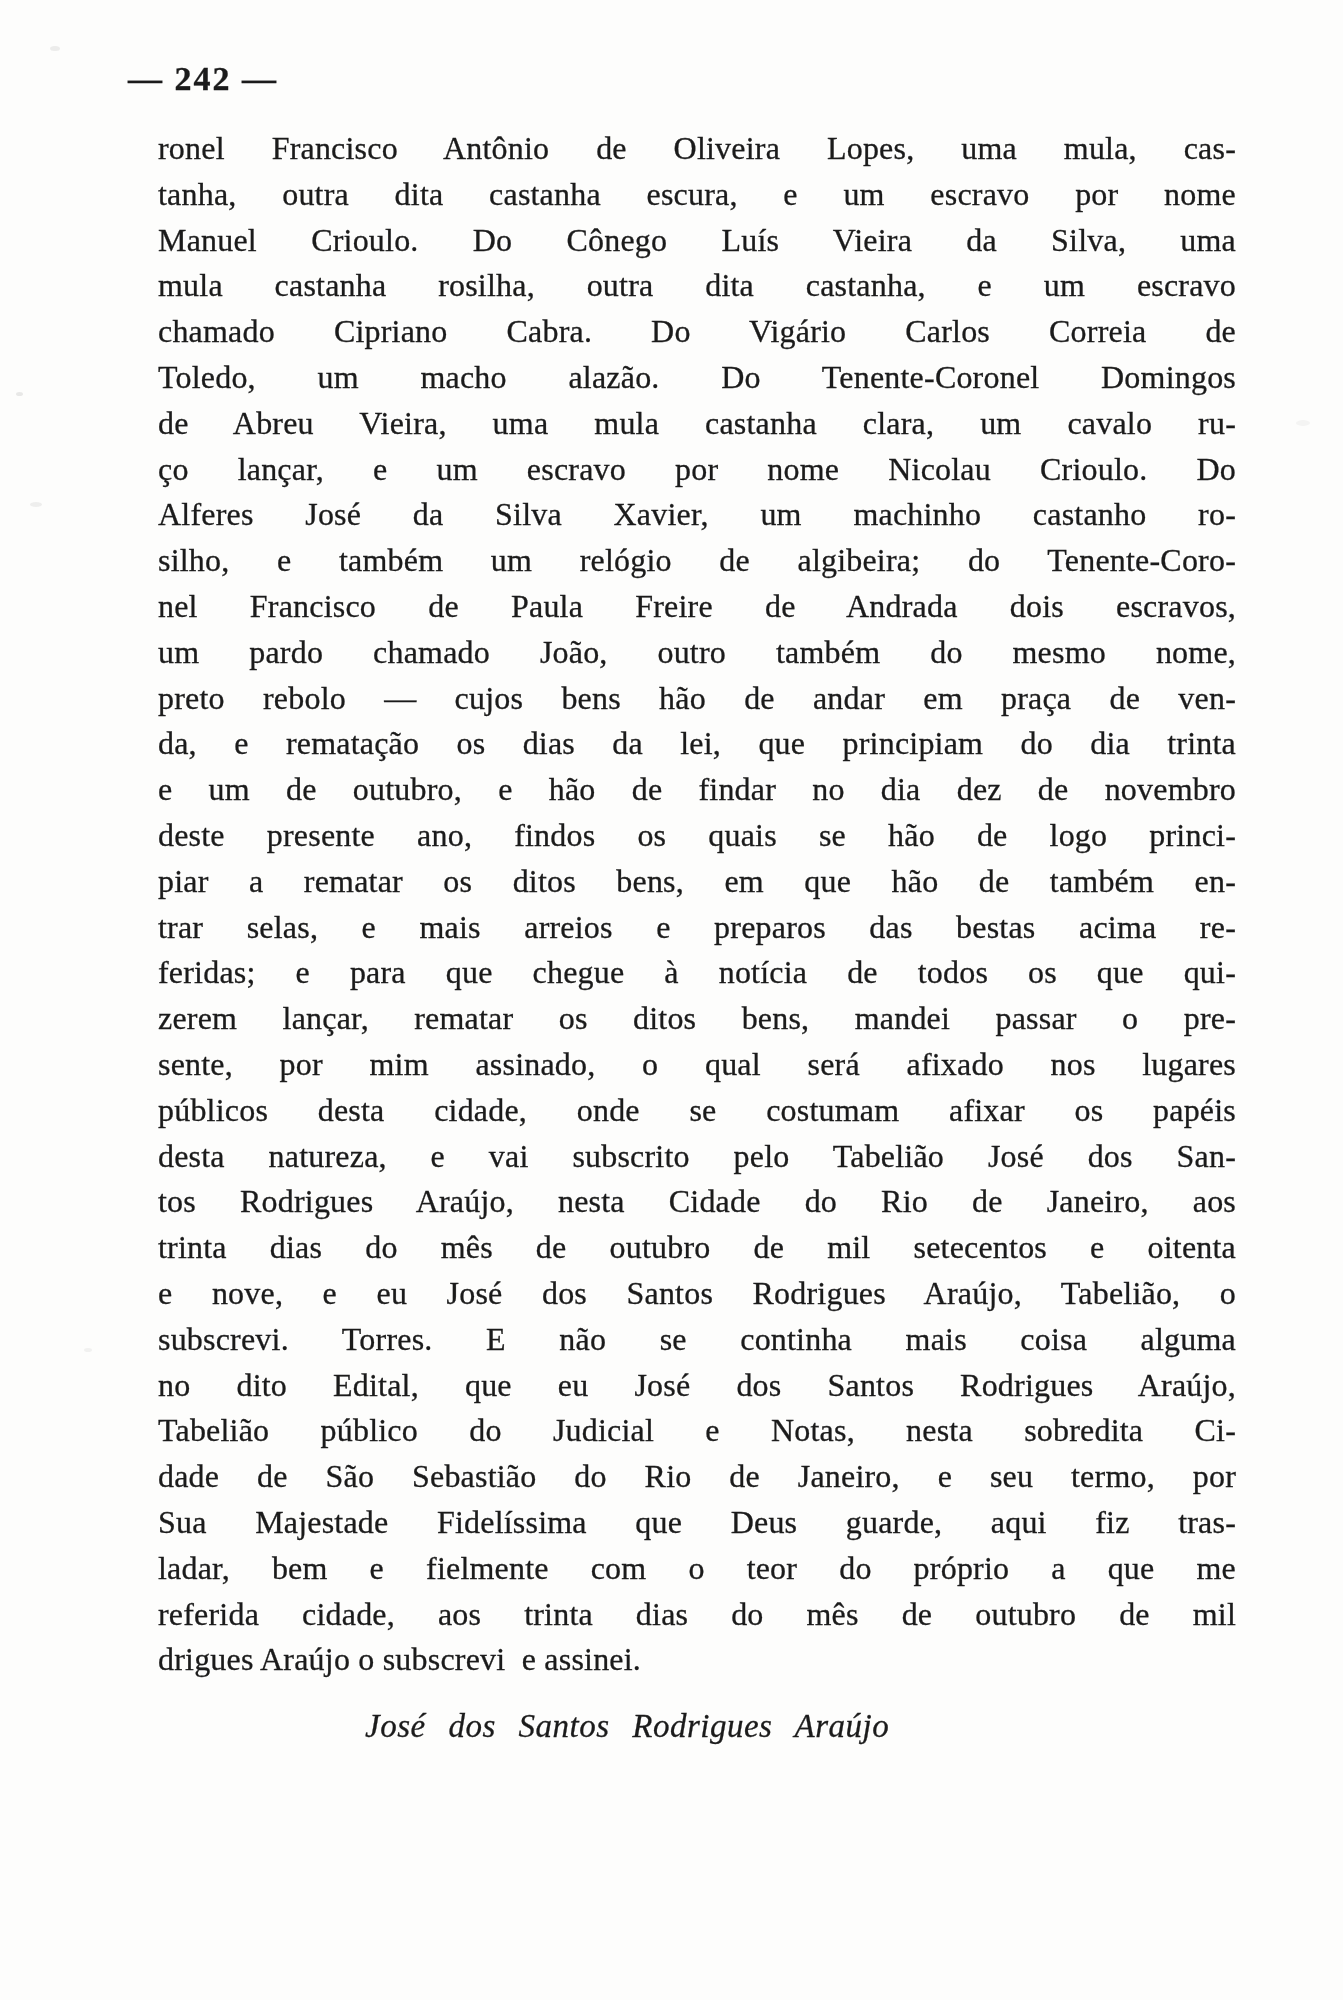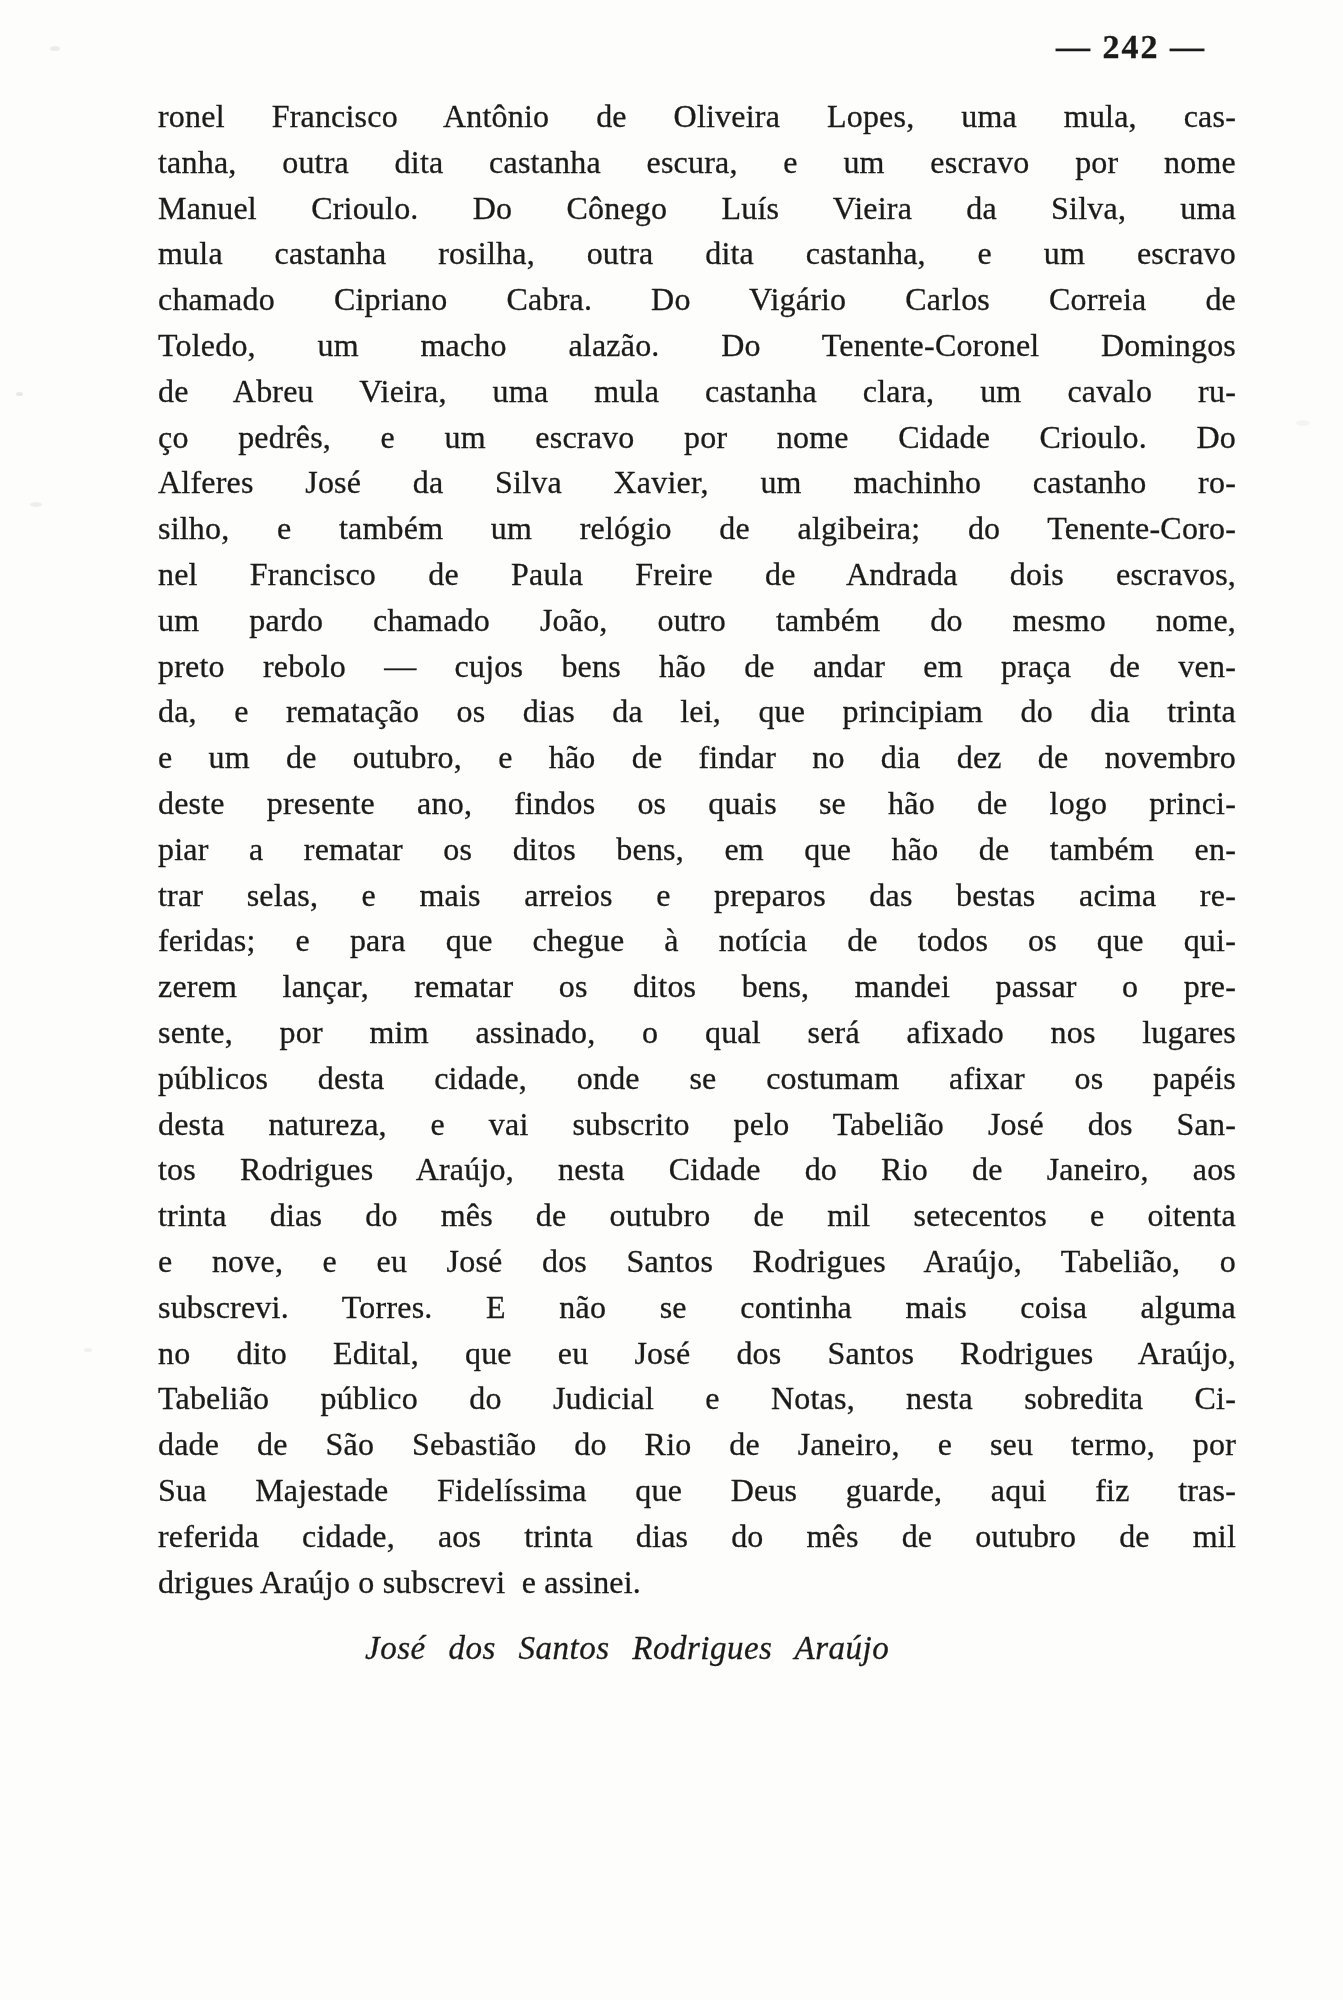--- a/index.html
+++ b/index.html
@@ -12,22 +12,22 @@
     width: 1343px;
     height: 2000px;
     background: #fdfdfc;
     overflow: hidden;
     font-family: "Liberation Serif", "DejaVu Serif", serif;
     color: #1b1b1b;
     -webkit-text-stroke: 0.3px #1b1b1b;
   }
   .page-number {
     margin: 0 107px 0 158px;
-    padding-top: 28px;
-    text-align: right;
+    padding-top: 60px;
+    text-align: left;
     transform: translateX(-30px);
     font-size: 34px;
     line-height: 38px;
     font-weight: bold;
     letter-spacing: 2px;
   }
   .body-text {
     margin: 28px 107px 0 158px;
     font-size: 32px;
     line-height: 45.8px;
@@ -69,21 +69,21 @@
   <div class="page-number">— 242 —</div>
 
   <div class="body-text">
       <div class="line">ronel Francisco Antônio de Oliveira Lopes, uma mula, cas-</div>
       <div class="line">tanha, outra dita castanha escura, e um escravo por nome</div>
       <div class="line">Manuel Crioulo.  Do Cônego Luís Vieira da Silva, uma</div>
       <div class="line">mula castanha rosilha, outra dita castanha, e um escravo</div>
       <div class="line">chamado Cipriano Cabra.  Do Vigário Carlos Correia de</div>
       <div class="line">Toledo, um macho alazão.  Do Tenente-Coronel Domingos</div>
       <div class="line">de Abreu Vieira, uma mula castanha clara, um cavalo ru-</div>
-      <div class="line">ço pedrês, e um escravo por nome Cidade Crioulo.  Do</div>
+      <div class="line">ço lançar, e um escravo por nome Nicolau Crioulo.  Do</div>
       <div class="line">Alferes José da Silva Xavier, um machinho castanho ro-</div>
       <div class="line">silho, e também um relógio de algibeira; do Tenente-Coro-</div>
       <div class="line">nel Francisco de Paula Freire de Andrada dois escravos,</div>
       <div class="line">um pardo chamado João, outro também do mesmo nome,</div>
       <div class="line">preto rebolo — cujos bens hão de andar em praça de ven-</div>
       <div class="line">da, e rematação os dias da lei, que principiam do dia trinta</div>
       <div class="line">e um de outubro, e hão de findar no dia dez de novembro</div>
       <div class="line">deste presente ano, findos os quais se hão de logo princi-</div>
       <div class="line">piar a rematar os ditos bens, em que hão de também en-</div>
       <div class="line">trar selas, e mais arreios e preparos das bestas acima re-</div>
@@ -93,20 +93,21 @@
       <div class="line">públicos desta cidade, onde se costumam afixar os papéis</div>
       <div class="line">desta natureza, e vai subscrito pelo Tabelião José dos San-</div>
       <div class="line">tos Rodrigues Araújo, nesta Cidade do Rio de Janeiro, aos</div>
       <div class="line">trinta dias do mês de outubro de mil setecentos e oitenta</div>
       <div class="line">e nove, e eu José dos Santos Rodrigues Araújo, Tabelião, o</div>
       <div class="line">subscrevi.  Torres.  E não se continha mais coisa alguma</div>
       <div class="line">no dito Edital, que eu José dos Santos Rodrigues Araújo,</div>
       <div class="line">Tabelião público do Judicial e Notas, nesta sobredita Ci-</div>
       <div class="line">dade de São Sebastião do Rio de Janeiro, e seu termo, por</div>
       <div class="line">Sua Majestade Fidelíssima que Deus guarde, aqui fiz tras-</div>
+      <div class="line">ladar, bem e fielmente com o teor do próprio a que me</div>
       <div class="line">referida cidade, aos trinta  dias do mês de outubro de mil</div>
       <div class="line">drigues Araújo o subscrevi  e assinei.</div>
     </div>
 
   <div class="signature">José dos Santos Rodrigues Araújo</div>
 
   <div class="speck speck-1"></div>
   <div class="speck speck-2"></div>
   <div class="speck speck-3"></div>
   <div class="speck speck-4"></div>

